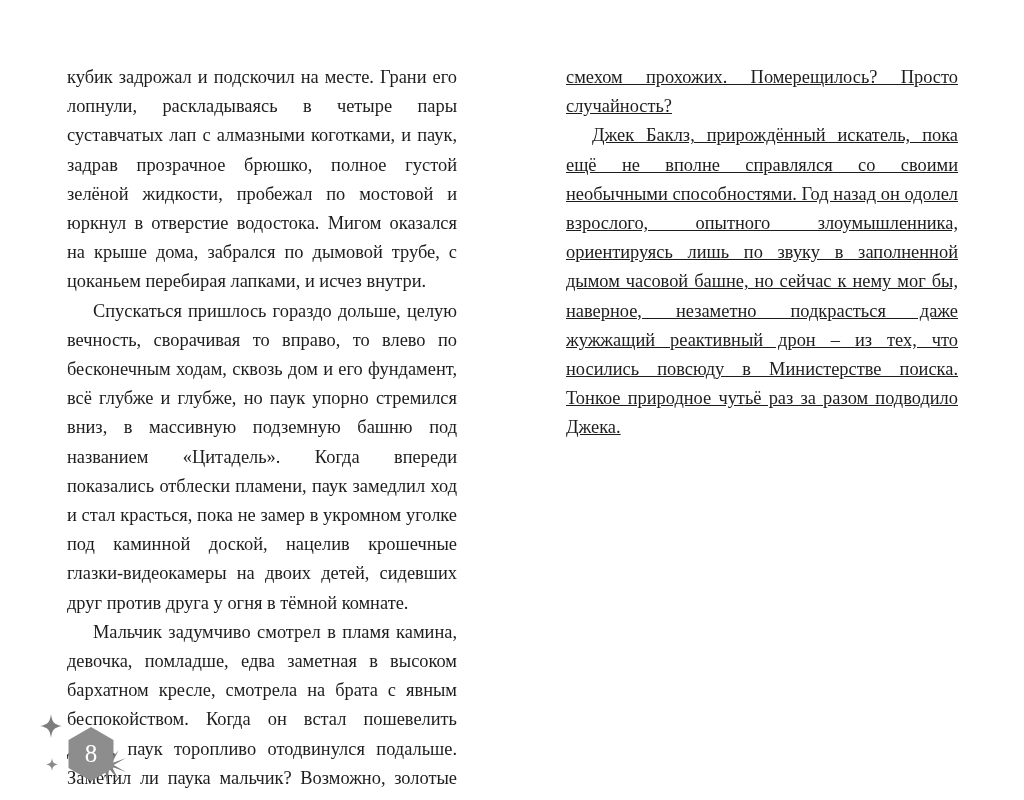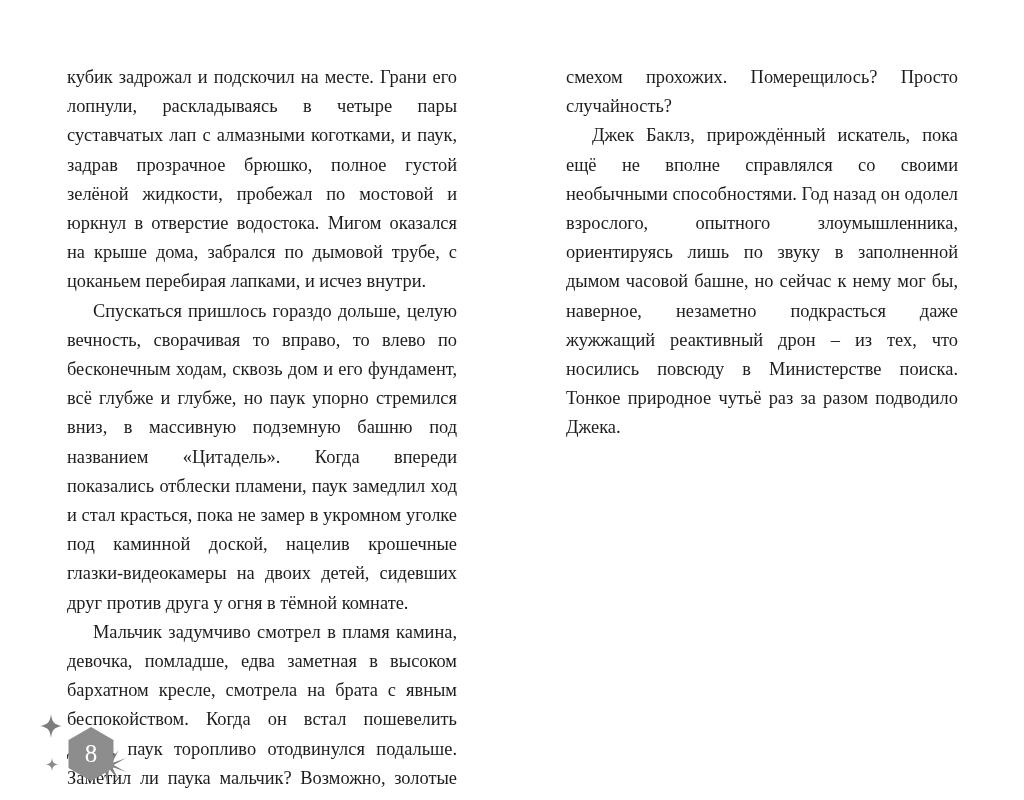--- a/index.html
+++ b/index.html
@@ -42,20 +42,21 @@
   }
 
   .column.left {
     left: 67px;
     width: 390px;
   }
 
   .column.right {
     left: 566px;
     width: 392px;
+    text-decoration: underline;
   }
 
   .para {
     margin: 0;
     text-indent: 26px;
     text-align: justify;
     hyphens: manual;
   }
 
   .para.no-indent {

